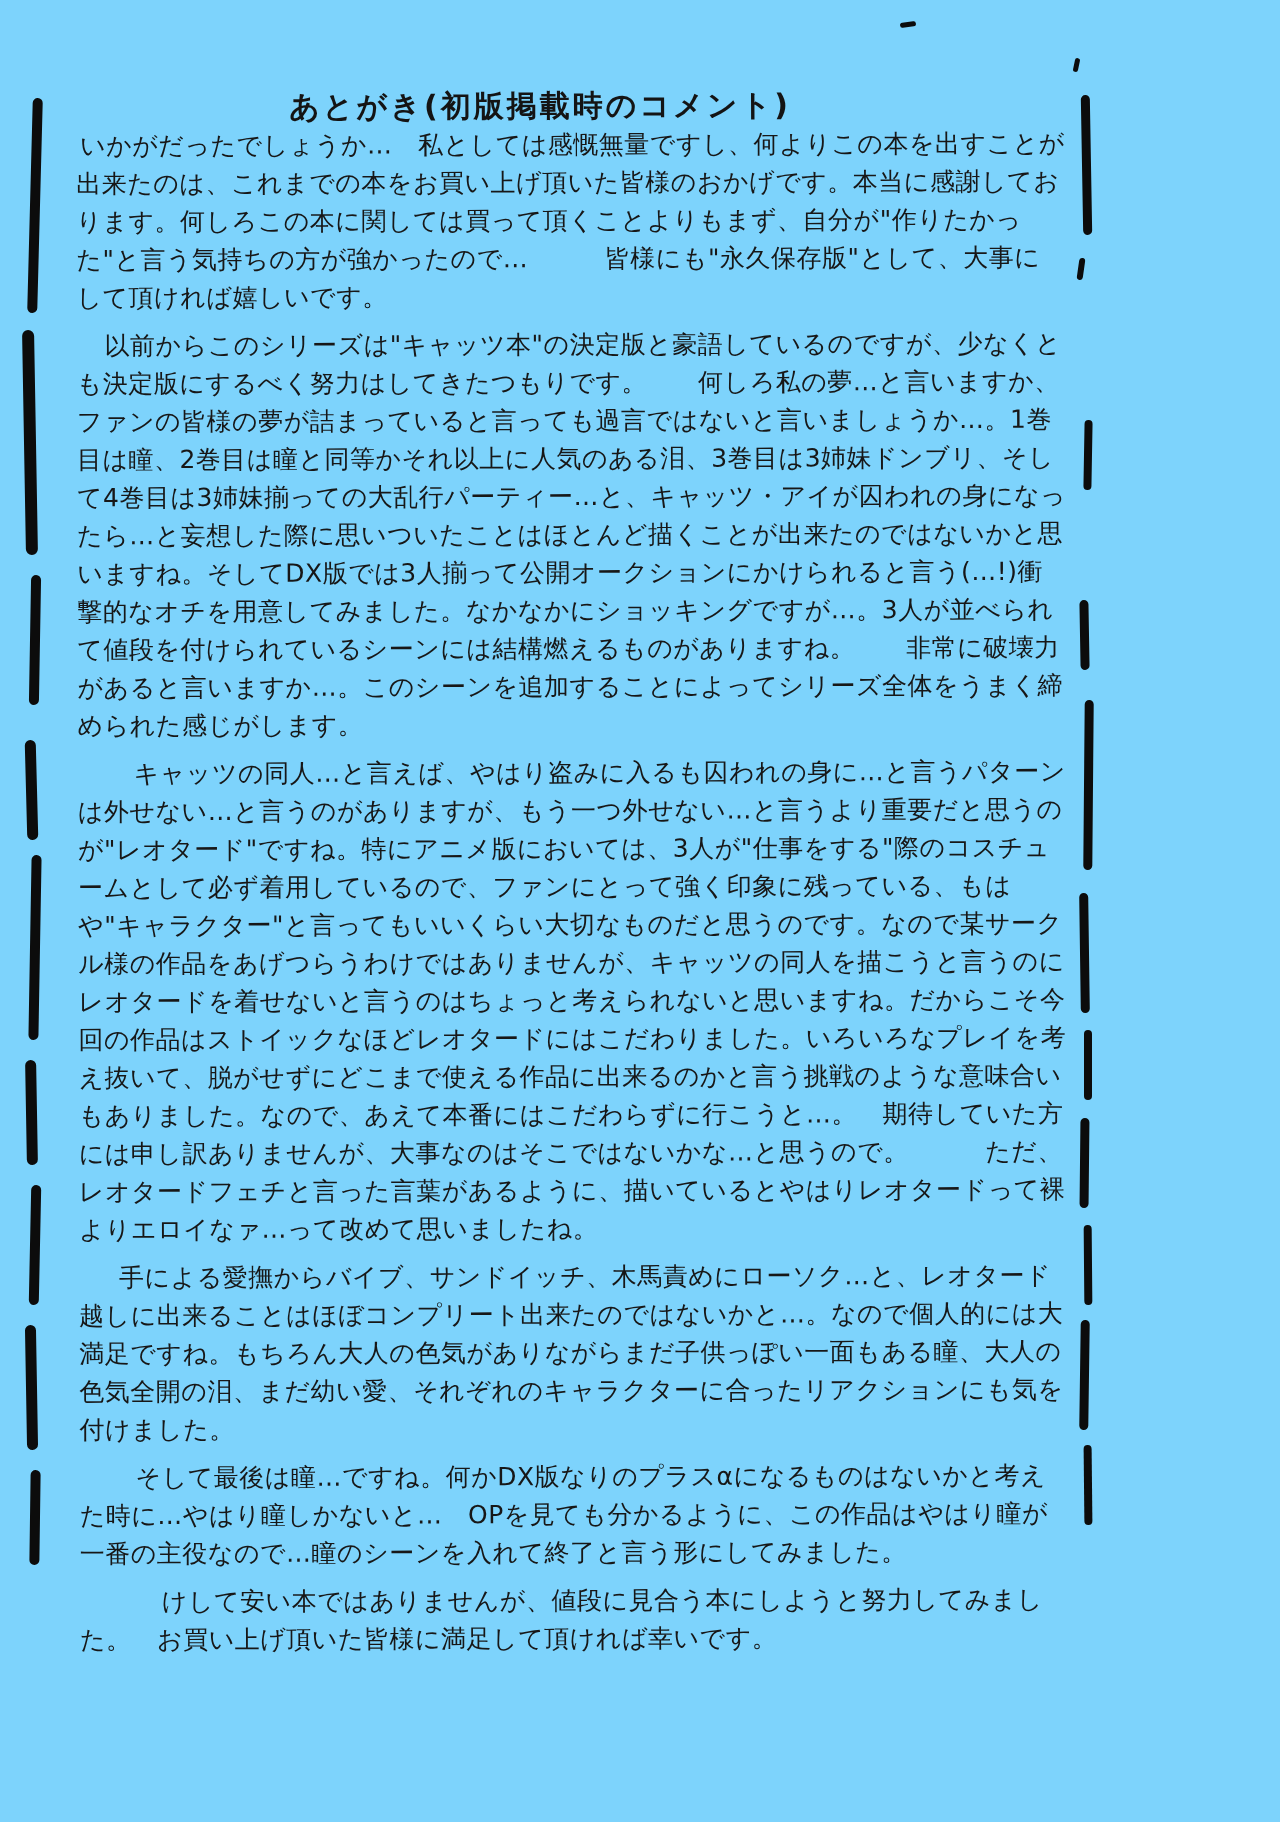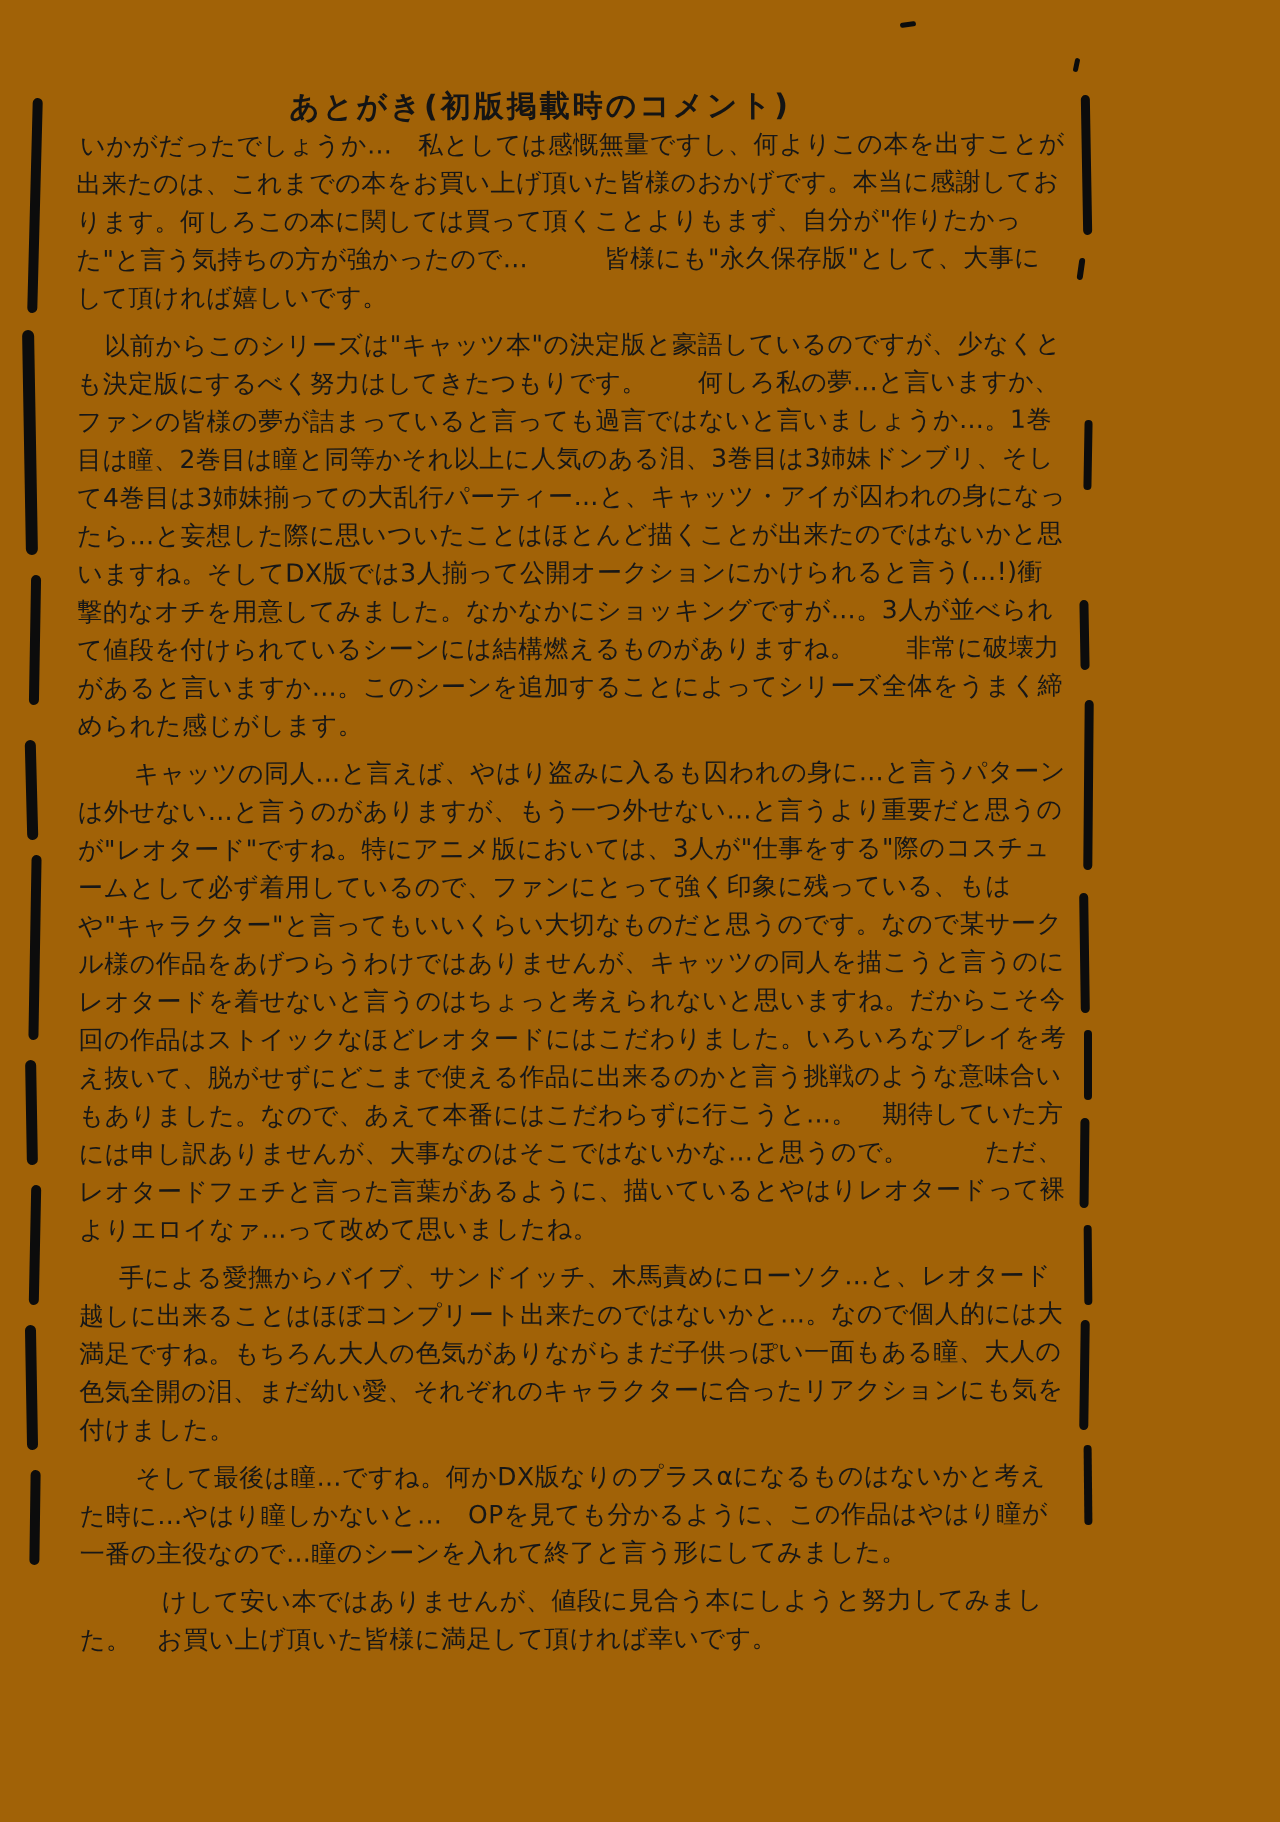--- a/index.html
+++ b/index.html
@@ -6,21 +6,21 @@
   body{
     width:1280px;height:1822px;
     background:#fdfdfb;
     position:relative;
     overflow:hidden;
     font-family:"DejaVu Sans",sans-serif;
     color:#151515;
   }
   .page{
     position:absolute;inset:0;
-    background:#a16207;
+    background:#7dd3fc;
   }
   .title{
     position:absolute;
     top:66px;left:0;width:1080px;
     text-align:center;
     font-size:30px;
     font-weight:600;
     letter-spacing:3px;
     color:#141414;
     transform:rotate(-0.2deg);

